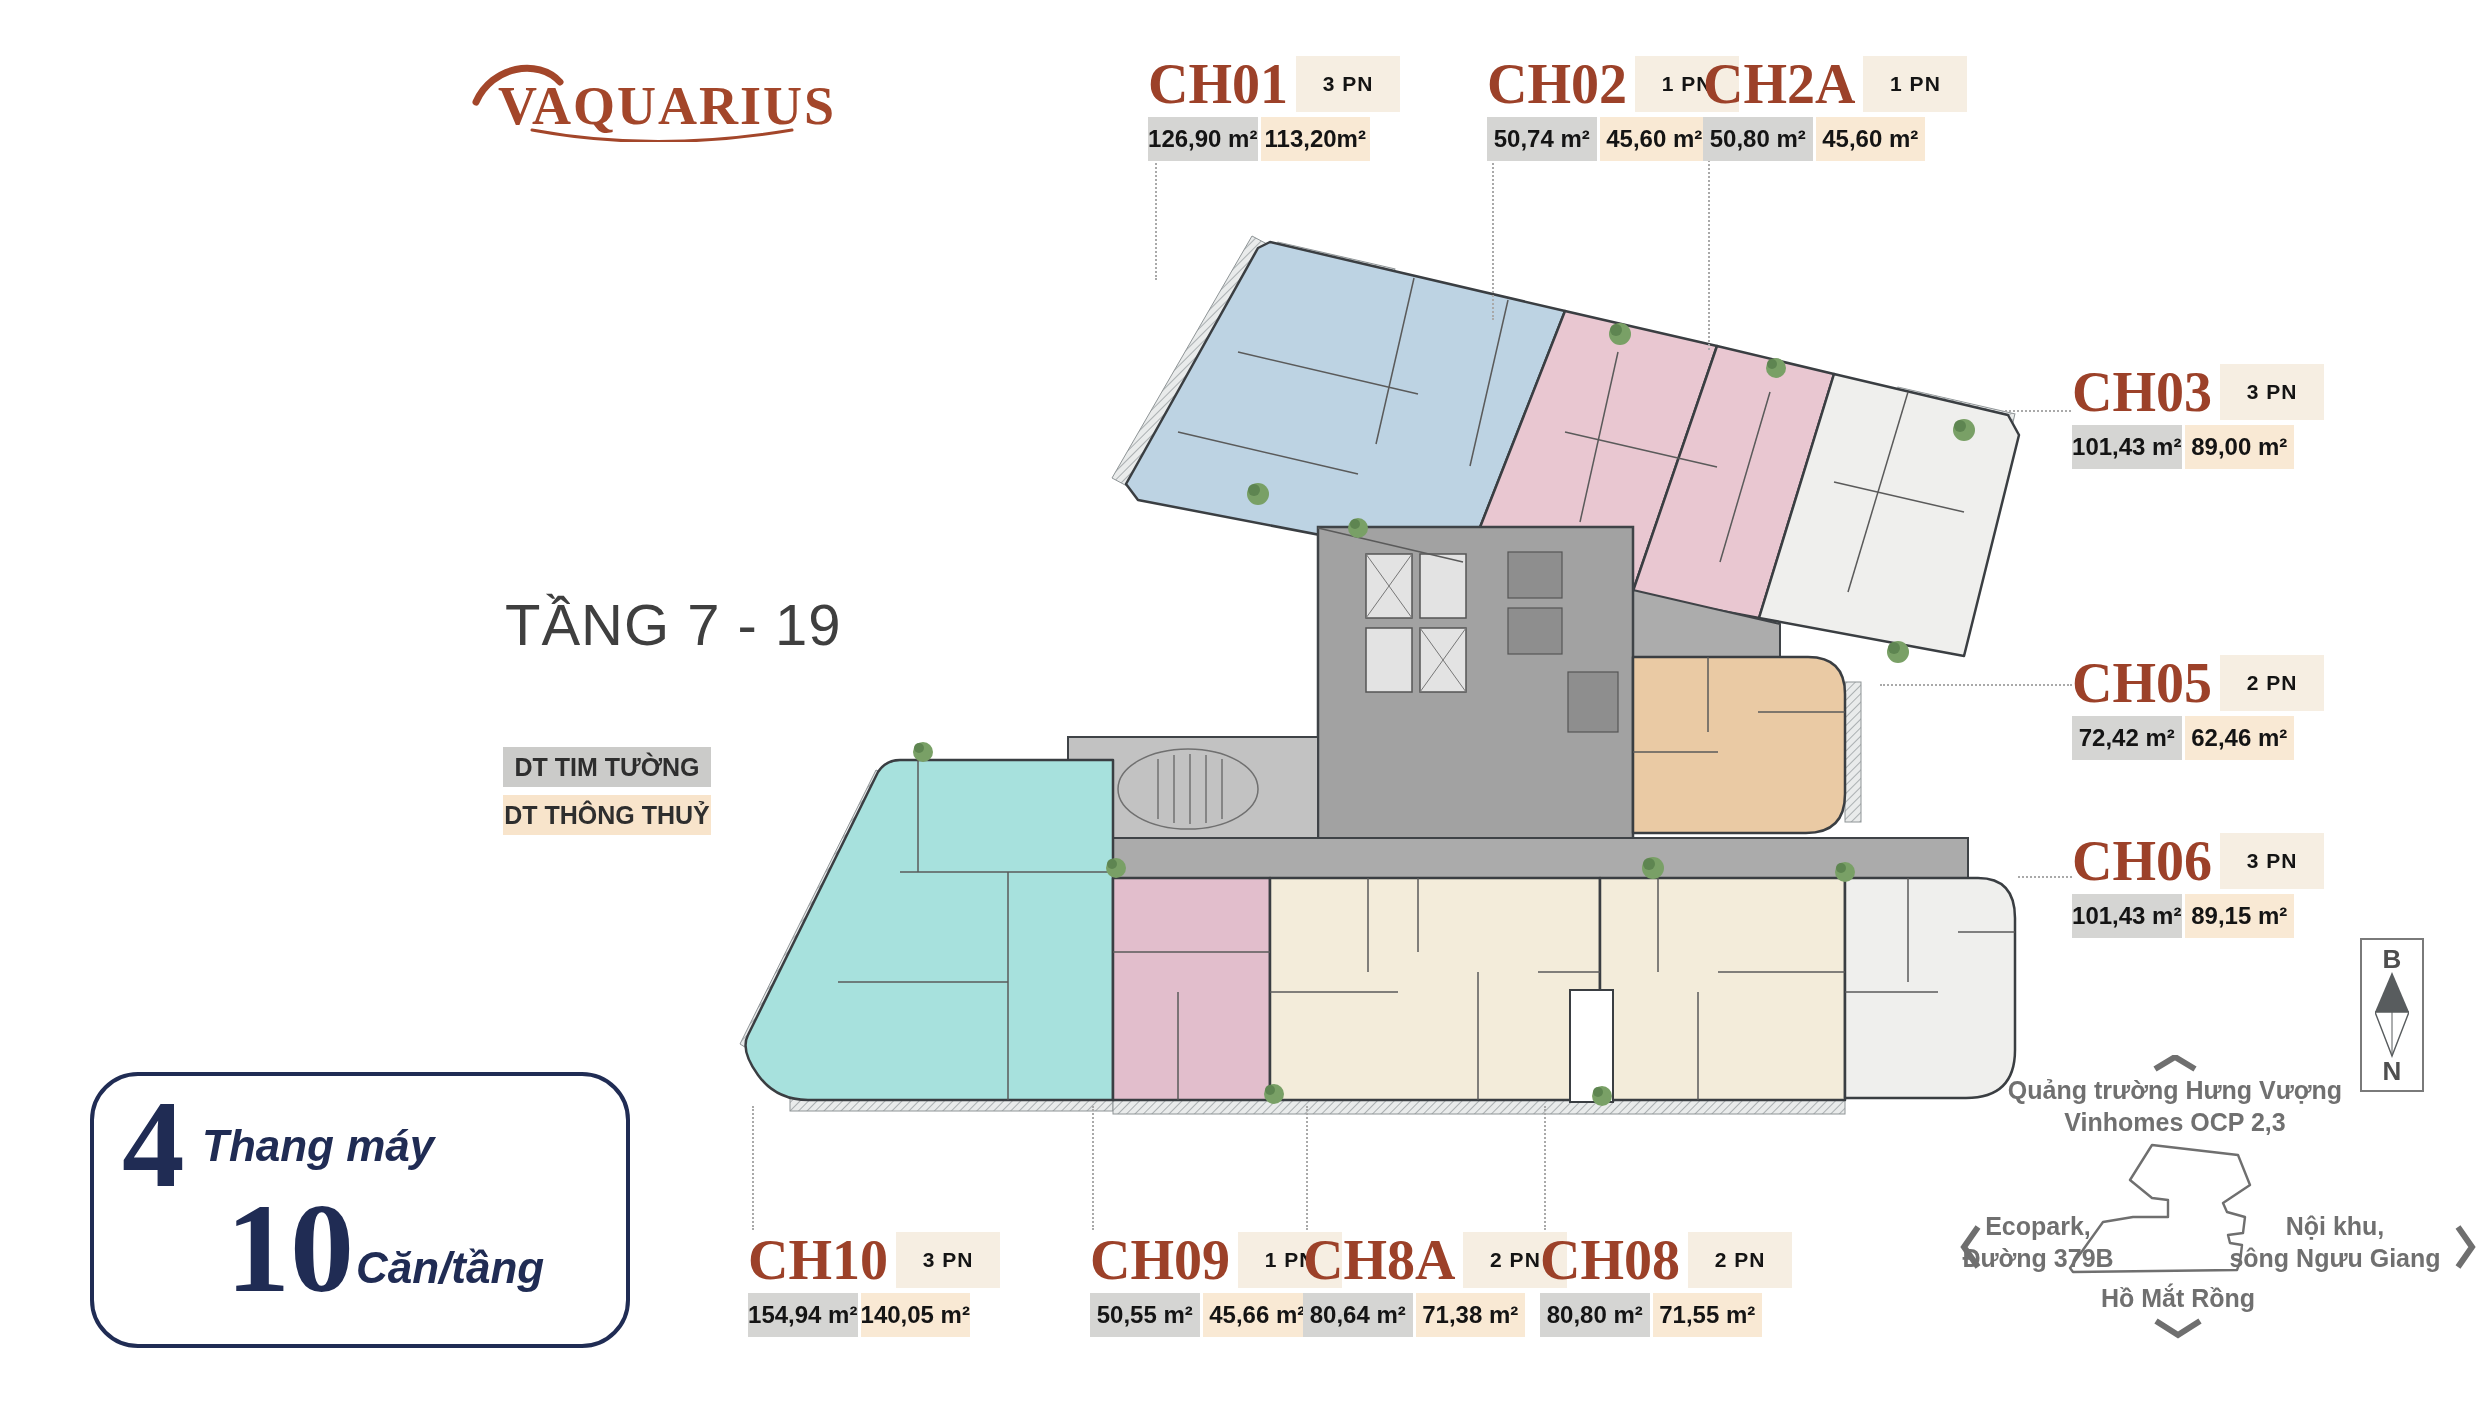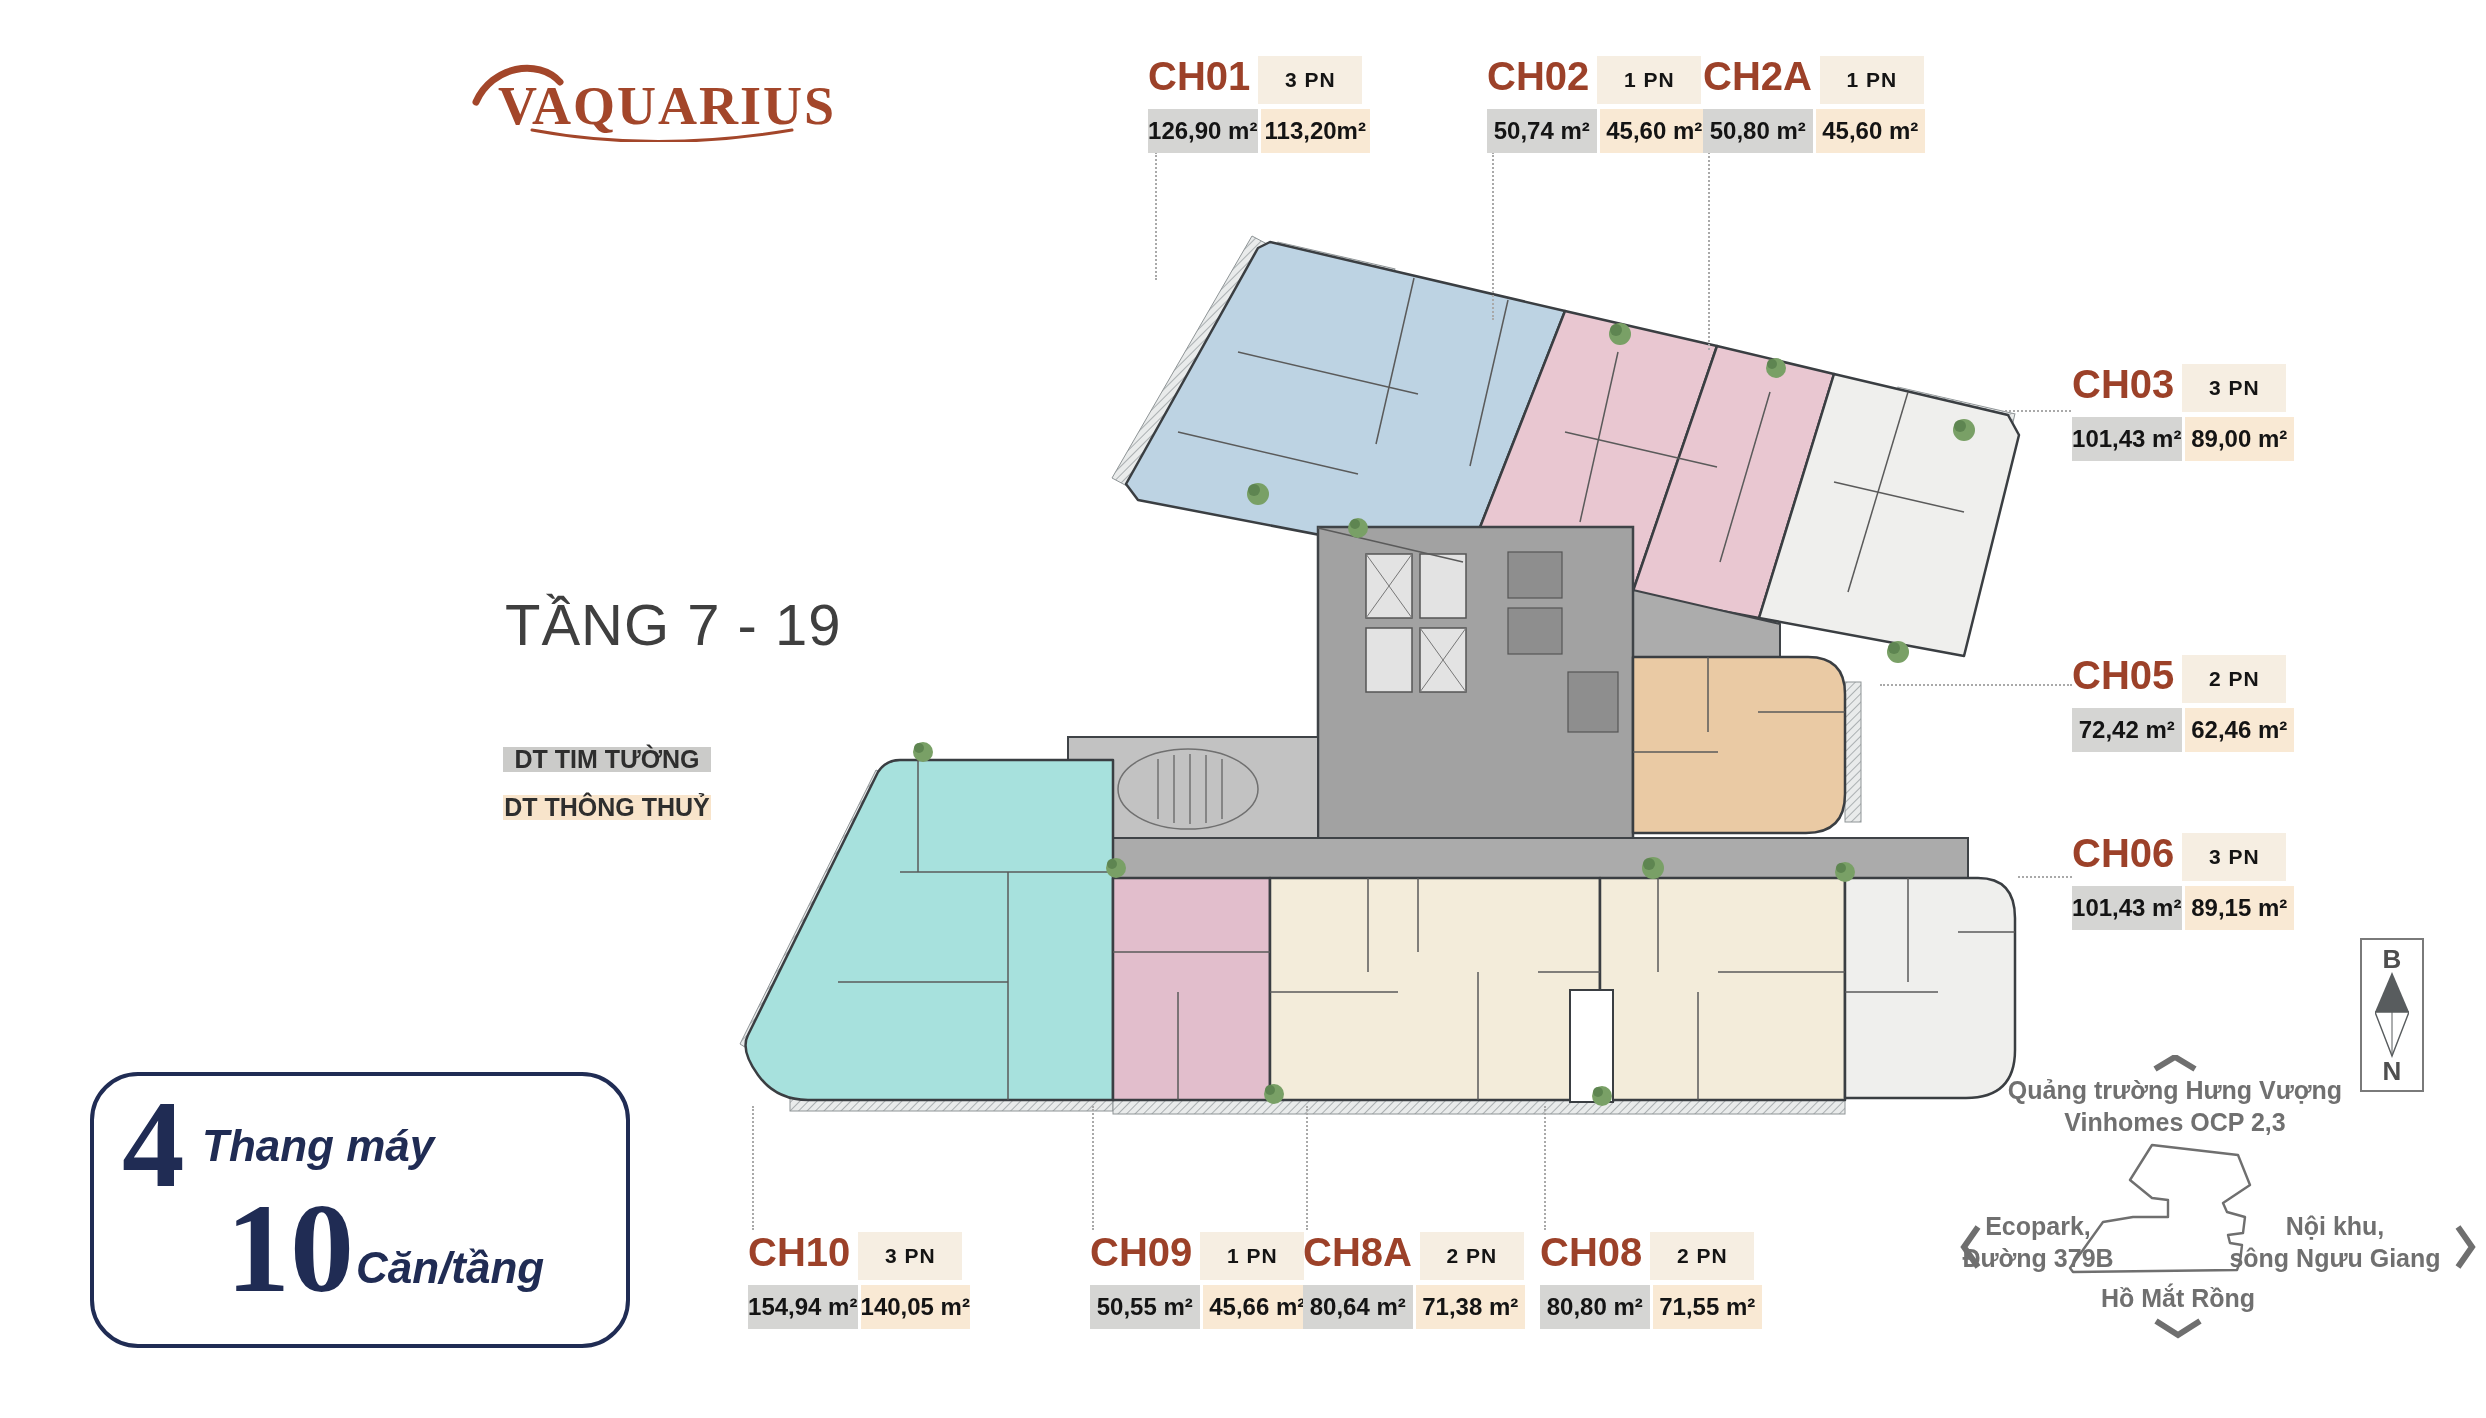--- a/index.html
+++ b/index.html
@@ -9,29 +9,29 @@
   
   .logo{position:absolute;left:462px;top:50px;width:380px;height:92px;}
   .logo text{font-family:"Liberation Serif","DejaVu Serif",serif;font-weight:bold;letter-spacing:2px;}
 
   
   .heading{position:absolute;left:505px;top:592px;color:#3F3F3F;}
   .heading .l1{font-size:46px;font-weight:bold;letter-spacing:.5px;line-height:1.1;}
   .heading .l2{font-size:58px;font-weight:normal;letter-spacing:1px;line-height:1.15;}
 
   
-  .badge{position:absolute;width:208px;height:25px;display:flex;align-items:center;justify-content:center;
+  .badge{position:absolute;width:208px;height:40px;display:flex;align-items:center;justify-content:center;
          font-size:25px;font-weight:600;color:#2E2E2E;}
   .badge.gray{left:503px;top:747px;background:#CBCBC9;}
   .badge.cream{left:503px;top:795px;background:#F8E4CB;}
 
   
   .apt-label{position:absolute;width:222px;}
   .apt-row1{display:flex;align-items:stretch;gap:8px;}
-  .apt-code{font-family:Liberation Sans, sans-serif;font-weight:bold;font-size:40px;
+  .apt-code{font-family:Liberation Serif, serif;font-weight:bold;font-size:56px;
             line-height:1.0;color:#9C4129;white-space:nowrap;}
   .pn-chip{background:#F6EEE2;min-width:84px;padding:12px 10px;display:flex;align-items:center;justify-content:center;
            font-size:21px;font-weight:bold;color:#141414;letter-spacing:1px;white-space:nowrap;}
   .apt-areas{display:flex;gap:3px;margin-top:5px;text-align:center;}
   .chip{height:44px;flex:1;display:flex;align-items:center;justify-content:center;
         font-size:24px;font-weight:600;color:#141414;white-space:nowrap;}
   .chip.gross{background:#D5D5D3;}
   .chip.net{background:#F9E9D4;}
 
   

